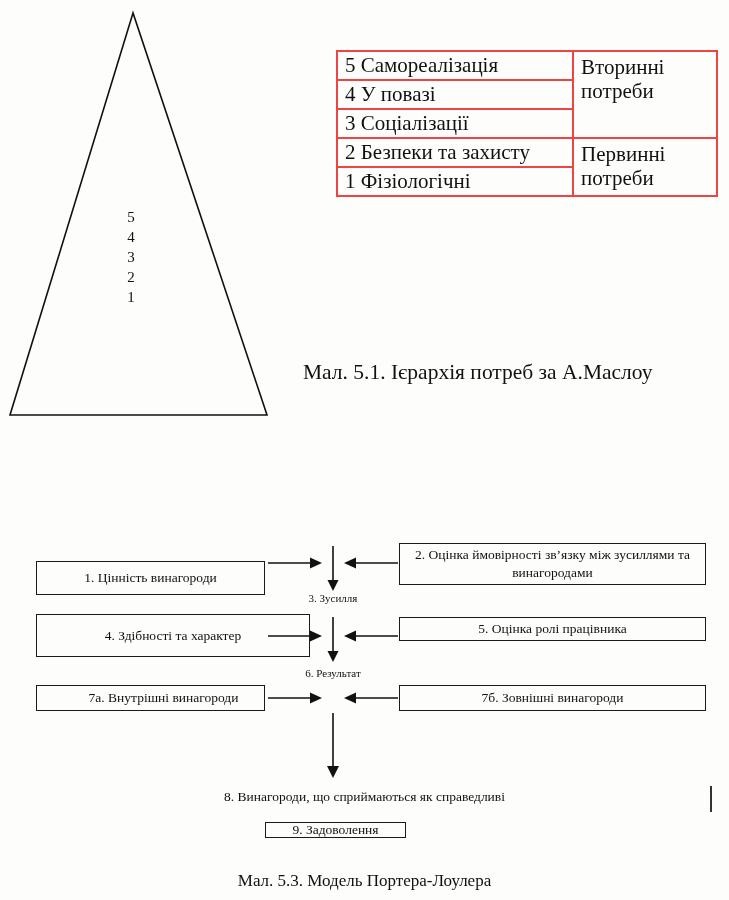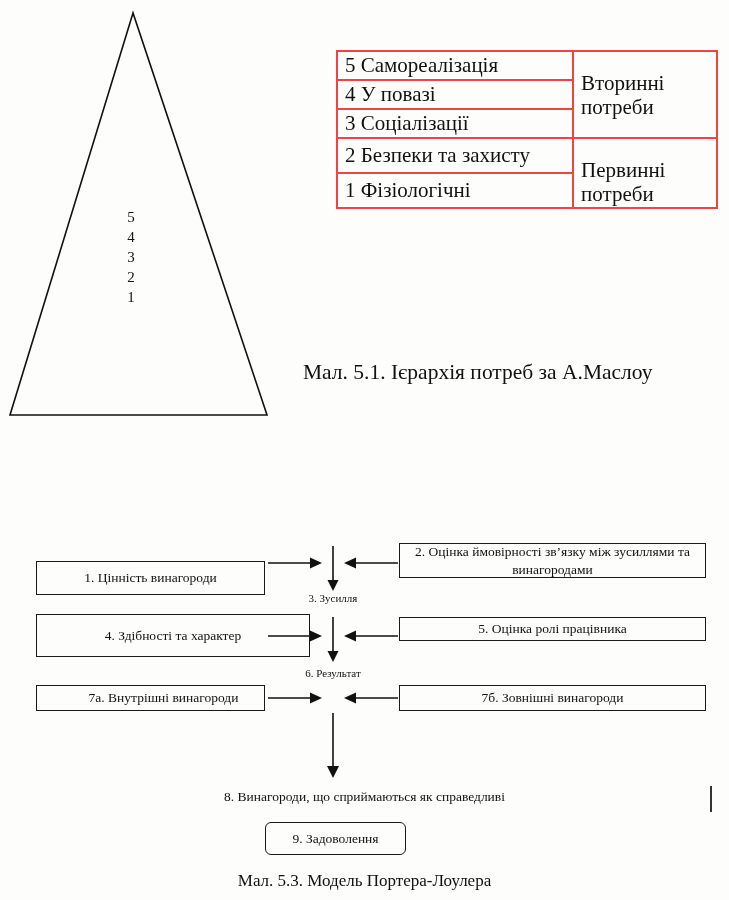--- a/index.html
+++ b/index.html
@@ -29,21 +29,21 @@
   .needs-table td {
     border: 2px solid #ef4444;
     padding: 1px 7px;
     height: 18px;
     white-space: nowrap;
   }
   .needs-table td.level-cell { width: 236px; }
   .needs-table td.group-cell {
     width: 144px;
     vertical-align: top;
-    padding-top: 19px;
+    padding-top: 3px;
     line-height: 1.15;
     white-space: normal;
   }
   .caption-1 {
     position: absolute;
     left: 303px; top: 360px;
     font-size: 21.5px;
   }
   
   .fbox {
@@ -158,35 +158,35 @@
       <tr>
         <td class="level-cell">1 Фізіологічні</td>
       </tr>
     </tbody>
   </table>
 
   <div class="caption-1">Мал. 5.1. Ієрархія потреб за А.Маслоу</div>
 
   <div class="fbox" style="left:36px; top:546px; width:229px; height:34px;margin-top:15px;">1. Цінність винагороди</div>
 
-  <div class="fbox" style="left:399px; top:543px; width:307px; height:35px;">2. Оцінка ймовірності зв’язку між зусиллями та винагородами</div>
+  <div class="fbox" style="left:399px; top:543px; width:307px; height:42px;">2. Оцінка ймовірності зв’язку між зусиллями та винагородами</div>
 
   <div class="nodelabel" style="left:260px; top:592px; width:146px;">3. Зусилля</div>
 
   <div class="fbox" style="left:36px; top:614px; width:274px; height:43px;">4. Здібності та характер</div>
 
   <div class="fbox" style="left:399px; top:617px; width:307px; height:24px;">5. Оцінка ролі працівника</div>
 
   <div class="nodelabel" style="left:260px; top:667px; width:146px;">6. Результат</div>
 
   <div class="fbox" style="left:36px; top:685px; width:229px; height:26px;padding-left:32px;">7а. Внутрішні винагороди</div>
 
   <div class="fbox" style="left:399px; top:685px; width:307px; height:26px;">7б. Зовнішні винагороди</div>
 
   <div class="free-text-8">8. Винагороди, що сприймаються як справедливі</div>
 
-  <div class="fbox" style="left:265px; top:822px; width:141px; height:33px;border-radius:6px;">9. Задоволення</div>
+  <div class="fbox" style="left:265px; top:822px; width:141px; height:16px;">9. Задоволення</div>
 
   <div class="caption-2">Мал. 5.3. Модель Портера-Лоулера</div>
 
   <div class="scan-mark"></div>
 
 </div>
 
 </body></html>

